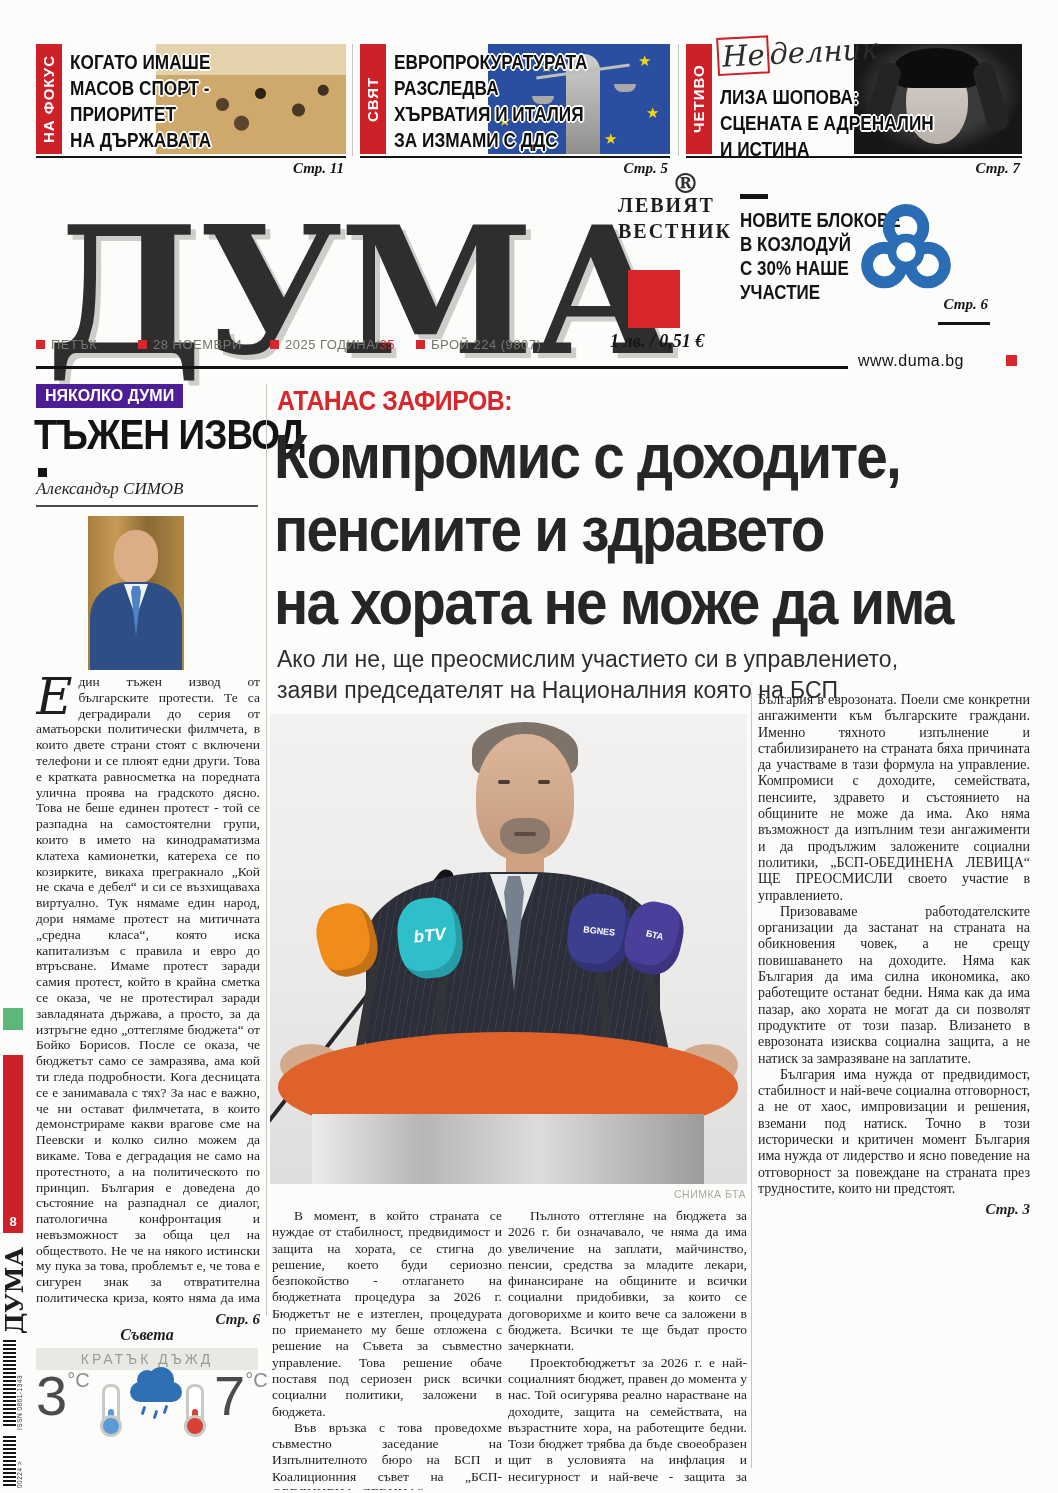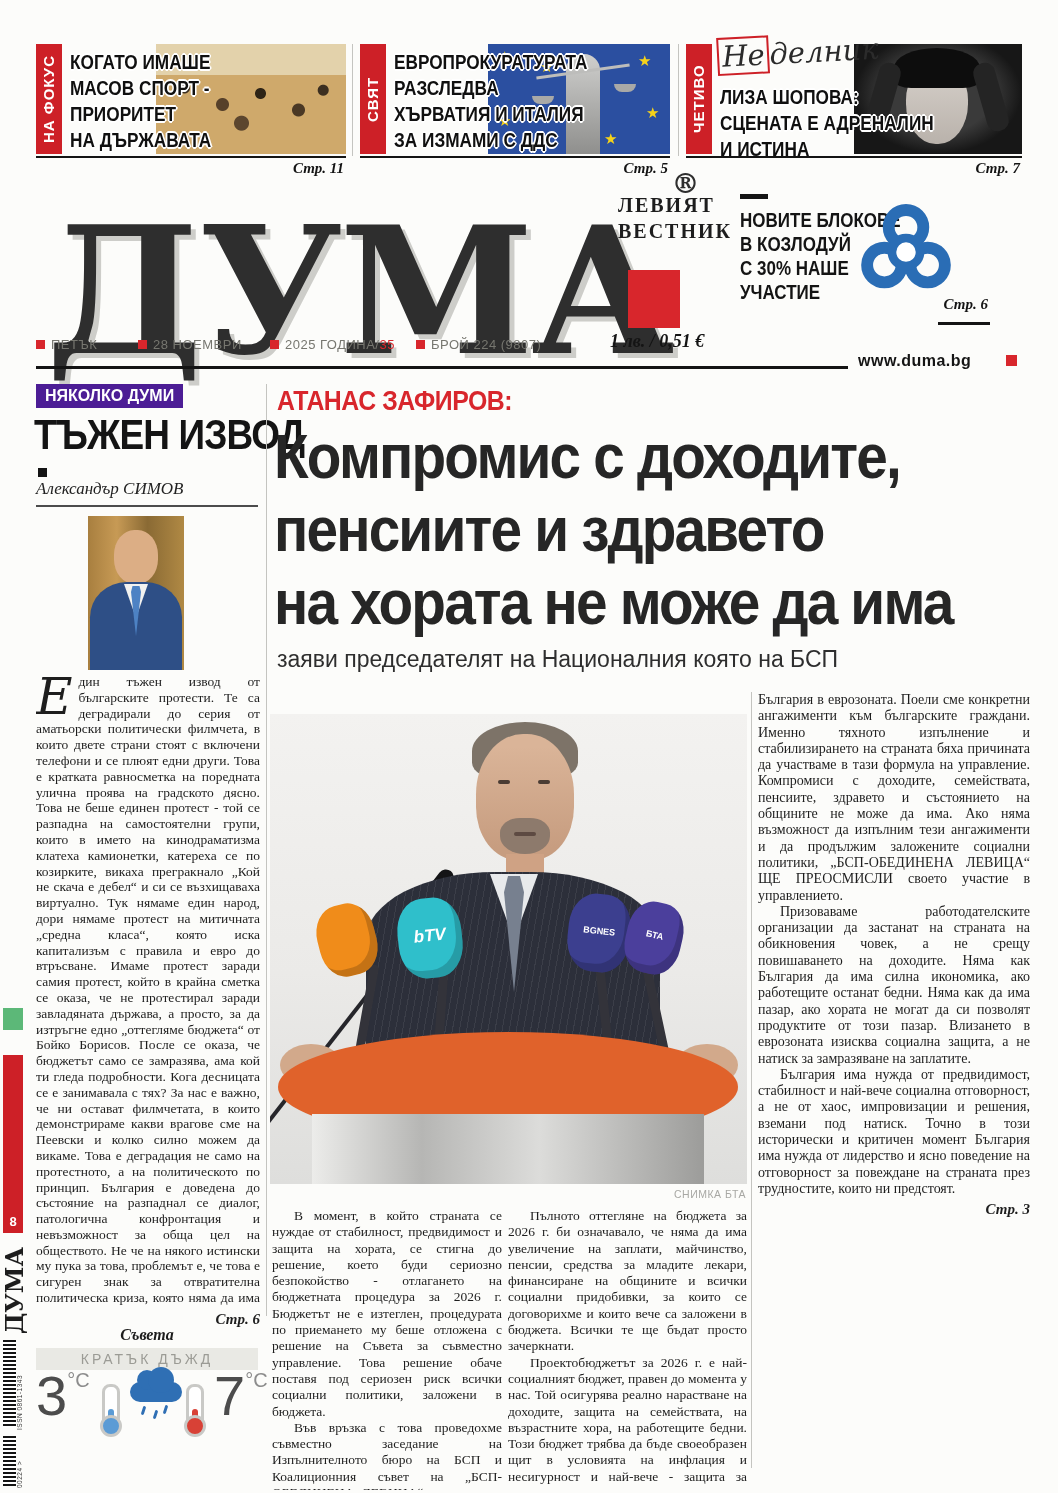--- a/index.html
+++ b/index.html
@@ -19,21 +19,21 @@
   .star{position:absolute;color:#f5d21a;font-size:15px}
   
   .logo{font-family:"DejaVu Serif",serif;font-weight:bold;font-size:176px;line-height:1;letter-spacing:-3px;color:#2e2e2e;text-shadow:5px 5px 0 #cdcdc9}
   .logo .reg{font-size:28px;letter-spacing:0;vertical-align:160px;text-shadow:none;color:#2e2e2e}
   .tagline{font-family:"Liberation Serif",serif;font-weight:bold;font-size:20px;line-height:26px;letter-spacing:2px;color:#1d1d1d}
   .promo-lines{font-weight:bold;font-size:20px;line-height:24px;color:#141414;transform:scaleX(.85);transform-origin:left top;white-space:nowrap}
   .dl-item{position:absolute;top:337px;font-size:13px;color:#76766f;letter-spacing:.5px;white-space:nowrap}
   .dl-sq{display:inline-block;width:9px;height:9px;background:#d8262c;margin-right:6px}
   .red{color:#d8262c}
   .price{font-family:"Liberation Serif",serif;font-style:italic;font-weight:bold;font-size:18px;color:#141414}
-  .website{font-weight:bold;font-size:16px;letter-spacing:.5px;color:#141414}
+  .website{font-weight:normal;font-size:16px;letter-spacing:.5px;color:#141414}
   
   .badge{background:#4c1d95;color:#fff;font-weight:bold;font-size:16px;line-height:24px;padding:0 9px;display:inline-block}
   .op-title{font-weight:bold;font-size:42px;line-height:46px;color:#141414;letter-spacing:-1px;transform:scaleX(.88);transform-origin:left top;white-space:nowrap}
   .author{font-family:"Liberation Serif",serif;font-style:italic;font-size:17px;color:#222}
   .bodytxt{font-family:"Liberation Serif",serif;text-align:justify;color:#1e1e1e}
   .op-body{font-size:13.5px;line-height:15.8px}
   .dropcap{float:left;font-family:"DejaVu Serif",serif;font-style:italic;font-size:50px;line-height:40px;padding:3px 6px 0 0}
   .pg-right{text-align:right;font-family:"Liberation Serif",serif;font-style:italic;font-weight:bold;font-size:15px;margin-top:4px}
   
   .kicker{color:#d8262c;font-weight:bold;font-size:27px;letter-spacing:-.5px;transform:scaleX(.92);transform-origin:left top;white-space:nowrap}
@@ -222,20 +222,21 @@
   </div>
 <div class="abs wx-num" style="left:214px;top:1368px"><span>7</span><span class="wx-unit">°C</span></div>
 
 <div class="abs kicker" style="left:277px;top:386px">АТАНАС ЗАФИРОВ:</div>
 <div class="abs headline" style="left:274px;top:420px">
   <div>Компромис с доходите,</div>
   <div>пенсиите и здравето</div>
   <div>на хората не може да има</div>
 </div>
 <div class="abs subhead" style="left:277px;top:644px">
+  <div>Ако ли не, ще преосмислим участието си в управлението,</div>
   <div>заяви председателят на Националния която на БСП</div>
 </div>
 
 <div class="abs photo" style="left:270px;top:714px;width:477px;height:470px">
   <div class="abs" style="left:-20px;top:428px;width:330px;height:4px;background:#26262b;transform:rotate(-52deg);transform-origin:left top"></div>
   <div class="abs" style="left:158px;top:152px;width:16px;height:48px;background:#141416;border-radius:8px;transform:rotate(38deg)"></div>
   <div class="abs" style="left:202px;top:8px;width:106px;height:58px;background:#7d7368;border-radius:50% 50% 30% 30%"></div>
   <div class="abs" style="left:206px;top:20px;width:98px;height:126px;background:linear-gradient(180deg,#dab498 10%,#c79d80 90%);border-radius:48% 48% 42% 42%"></div>
   <div class="abs" style="left:230px;top:104px;width:50px;height:36px;background:#8d7a6c;border-radius:40% 40% 50% 50%"></div>
   <div class="abs" style="left:244px;top:118px;width:22px;height:4px;background:#5d4a42;border-radius:2px"></div>

